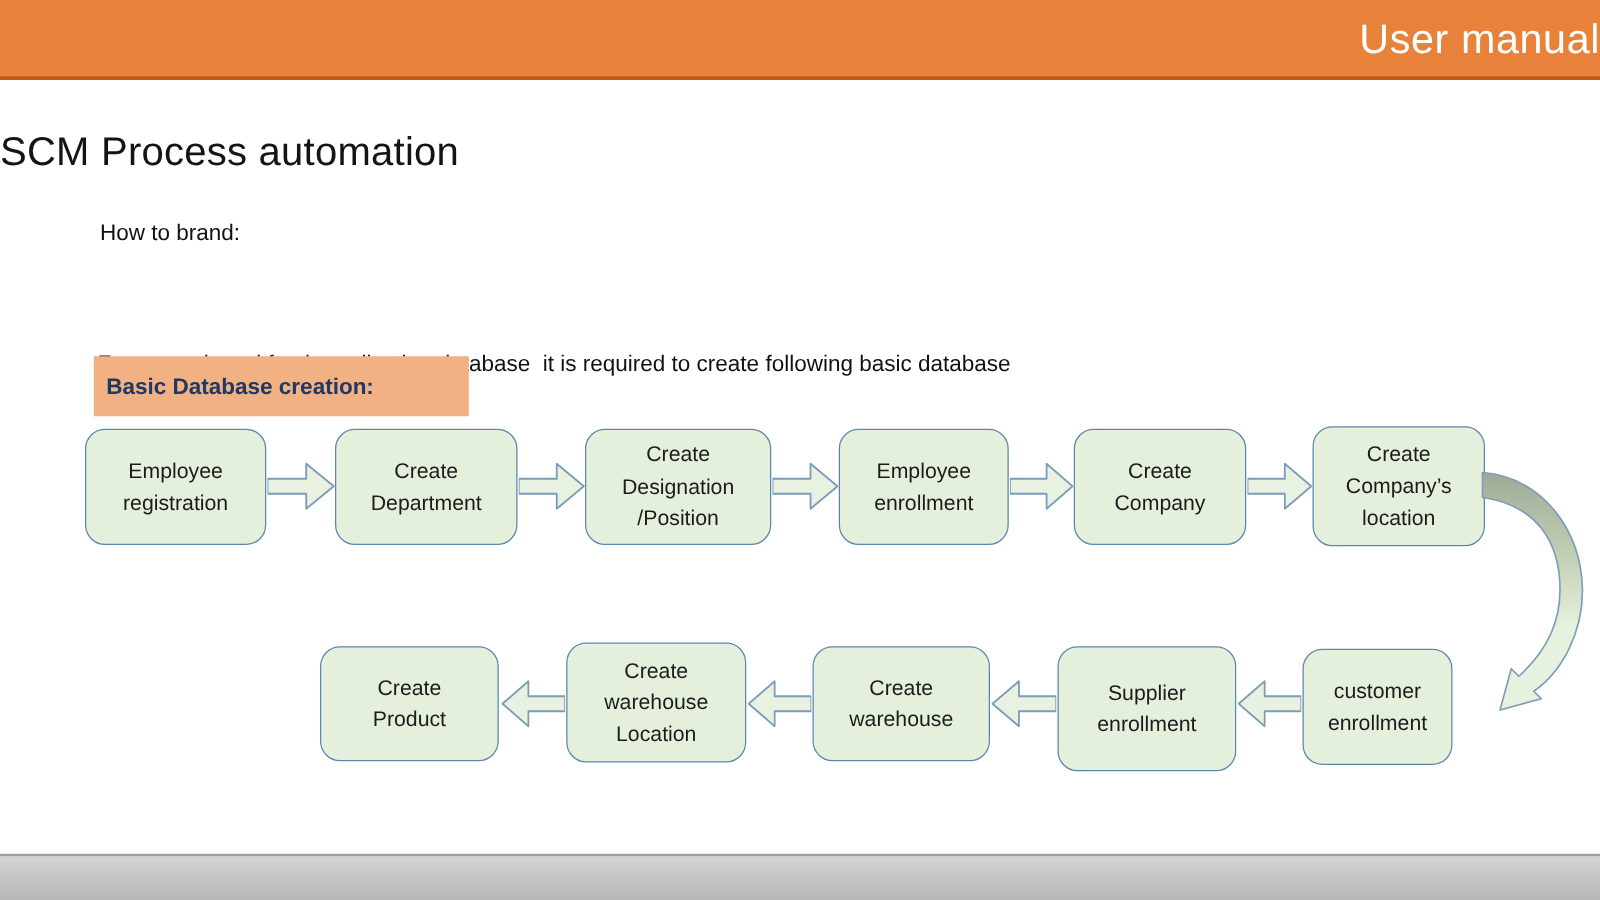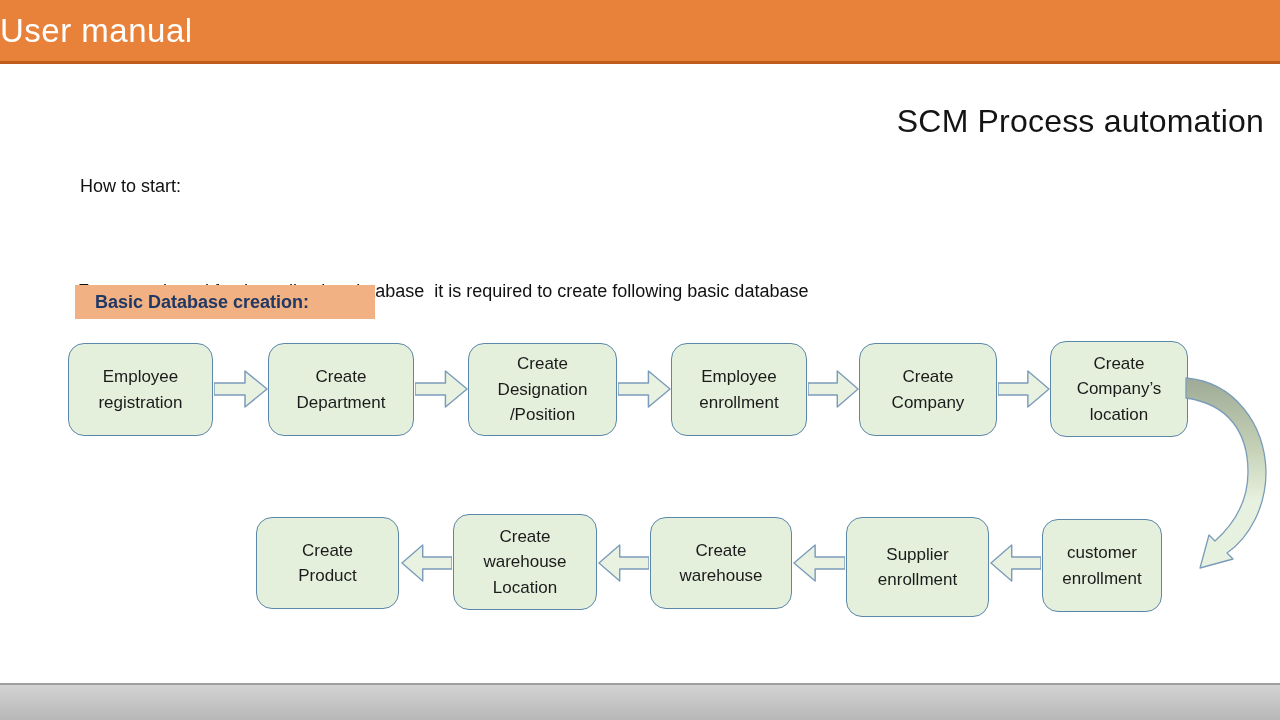--- a/index.html
+++ b/index.html
@@ -17,44 +17,44 @@
   }
   *{margin:0;padding:0;box-sizing:border-box;}
   html,body{width:1280px;height:720px;}
   body{font-family:"Liberation Sans",sans-serif;}
   .slide{position:relative;width:1280px;height:720px;background:#ffffff;overflow:hidden;}
 
   .header-banner{
     position:absolute;left:0;top:0;width:1280px;height:64px;
     background:var(--header-bg);
     border-bottom:3px solid var(--header-rule);
-    display:flex;align-items:center;justify-content:flex-start;
+    display:flex;align-items:center;justify-content:flex-end;
   }
   .header-title{
     color:#ffffff;font-size:33px;font-weight:400;letter-spacing:0.5px;
   }
 
   .slide-title{
-    position:absolute;left:0;top:103px;width:1264px;text-align:right;
+    position:absolute;left:0;top:103px;width:1264px;text-align:left;
     font-size:32px;font-weight:400;color:#141414;letter-spacing:0.2px;
   }
 
   .how-to-start{
     position:absolute;left:80px;top:176px;
     font-size:18px;color:#111111;
   }
   .intro{
     position:absolute;left:78px;top:219px;
     font-size:18px;line-height:29px;color:#111111;white-space:pre;
   }
 
   .section-label{
-    position:absolute;left:75px;top:285px;width:300px;height:34px;
+    position:absolute;left:75px;top:285px;width:300px;height:48px;
     background:var(--highlight-bg);
-    display:flex;align-items:center;padding-left:20px;
+    display:flex;align-items:center;padding-left:10px;
   }
   .section-label-text{
     font-size:18px;font-weight:bold;color:var(--highlight-text);
   }
 
   .flowchart{position:absolute;left:16px;top:0;width:1280px;height:720px;}
 
   .node{
     position:absolute;
     background:var(--box-fill);
@@ -87,21 +87,21 @@
 <body>
 
 <div class="slide">
 
   <div class="header-banner">
     <div class="header-title">User manual</div>
   </div>
 
   <div class="slide-title">SCM Process automation</div>
 
-  <div class="how-to-start">How to start:</div>
+  <div class="how-to-start">How to brand:</div>
 
   <div class="intro">
     <div>For a new brand fresh application database  it is required to create following basic database</div>
     <div>Tables:</div>
   </div>
 
   <div class="section-label">
     <span class="section-label-text">Basic Database creation:</span>
   </div>
 

